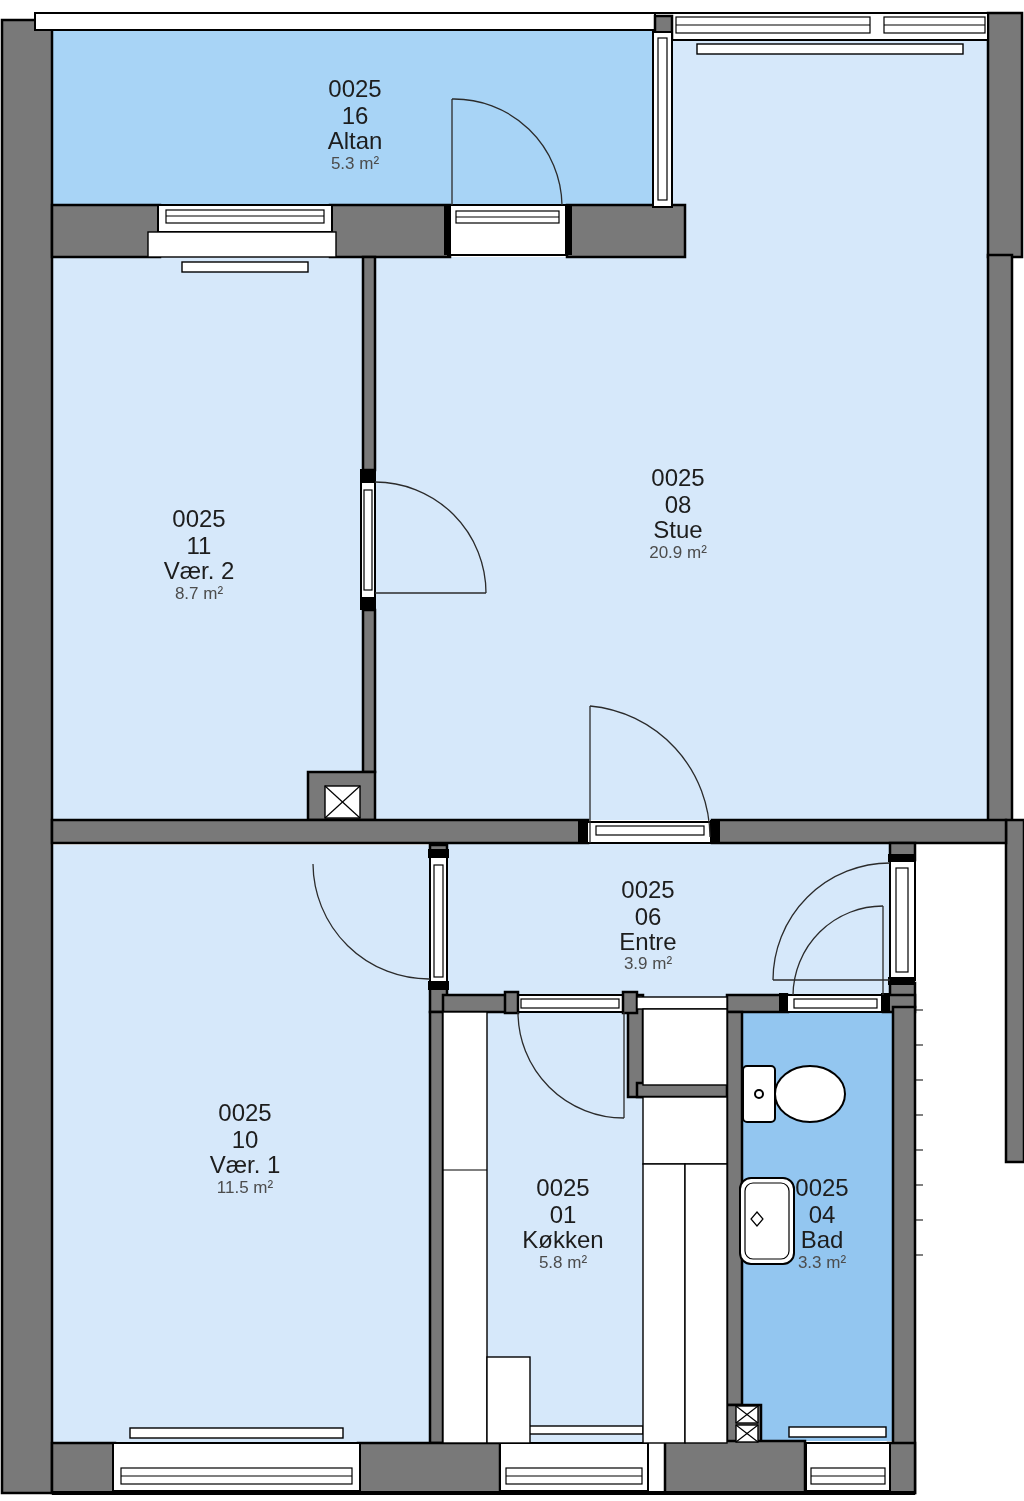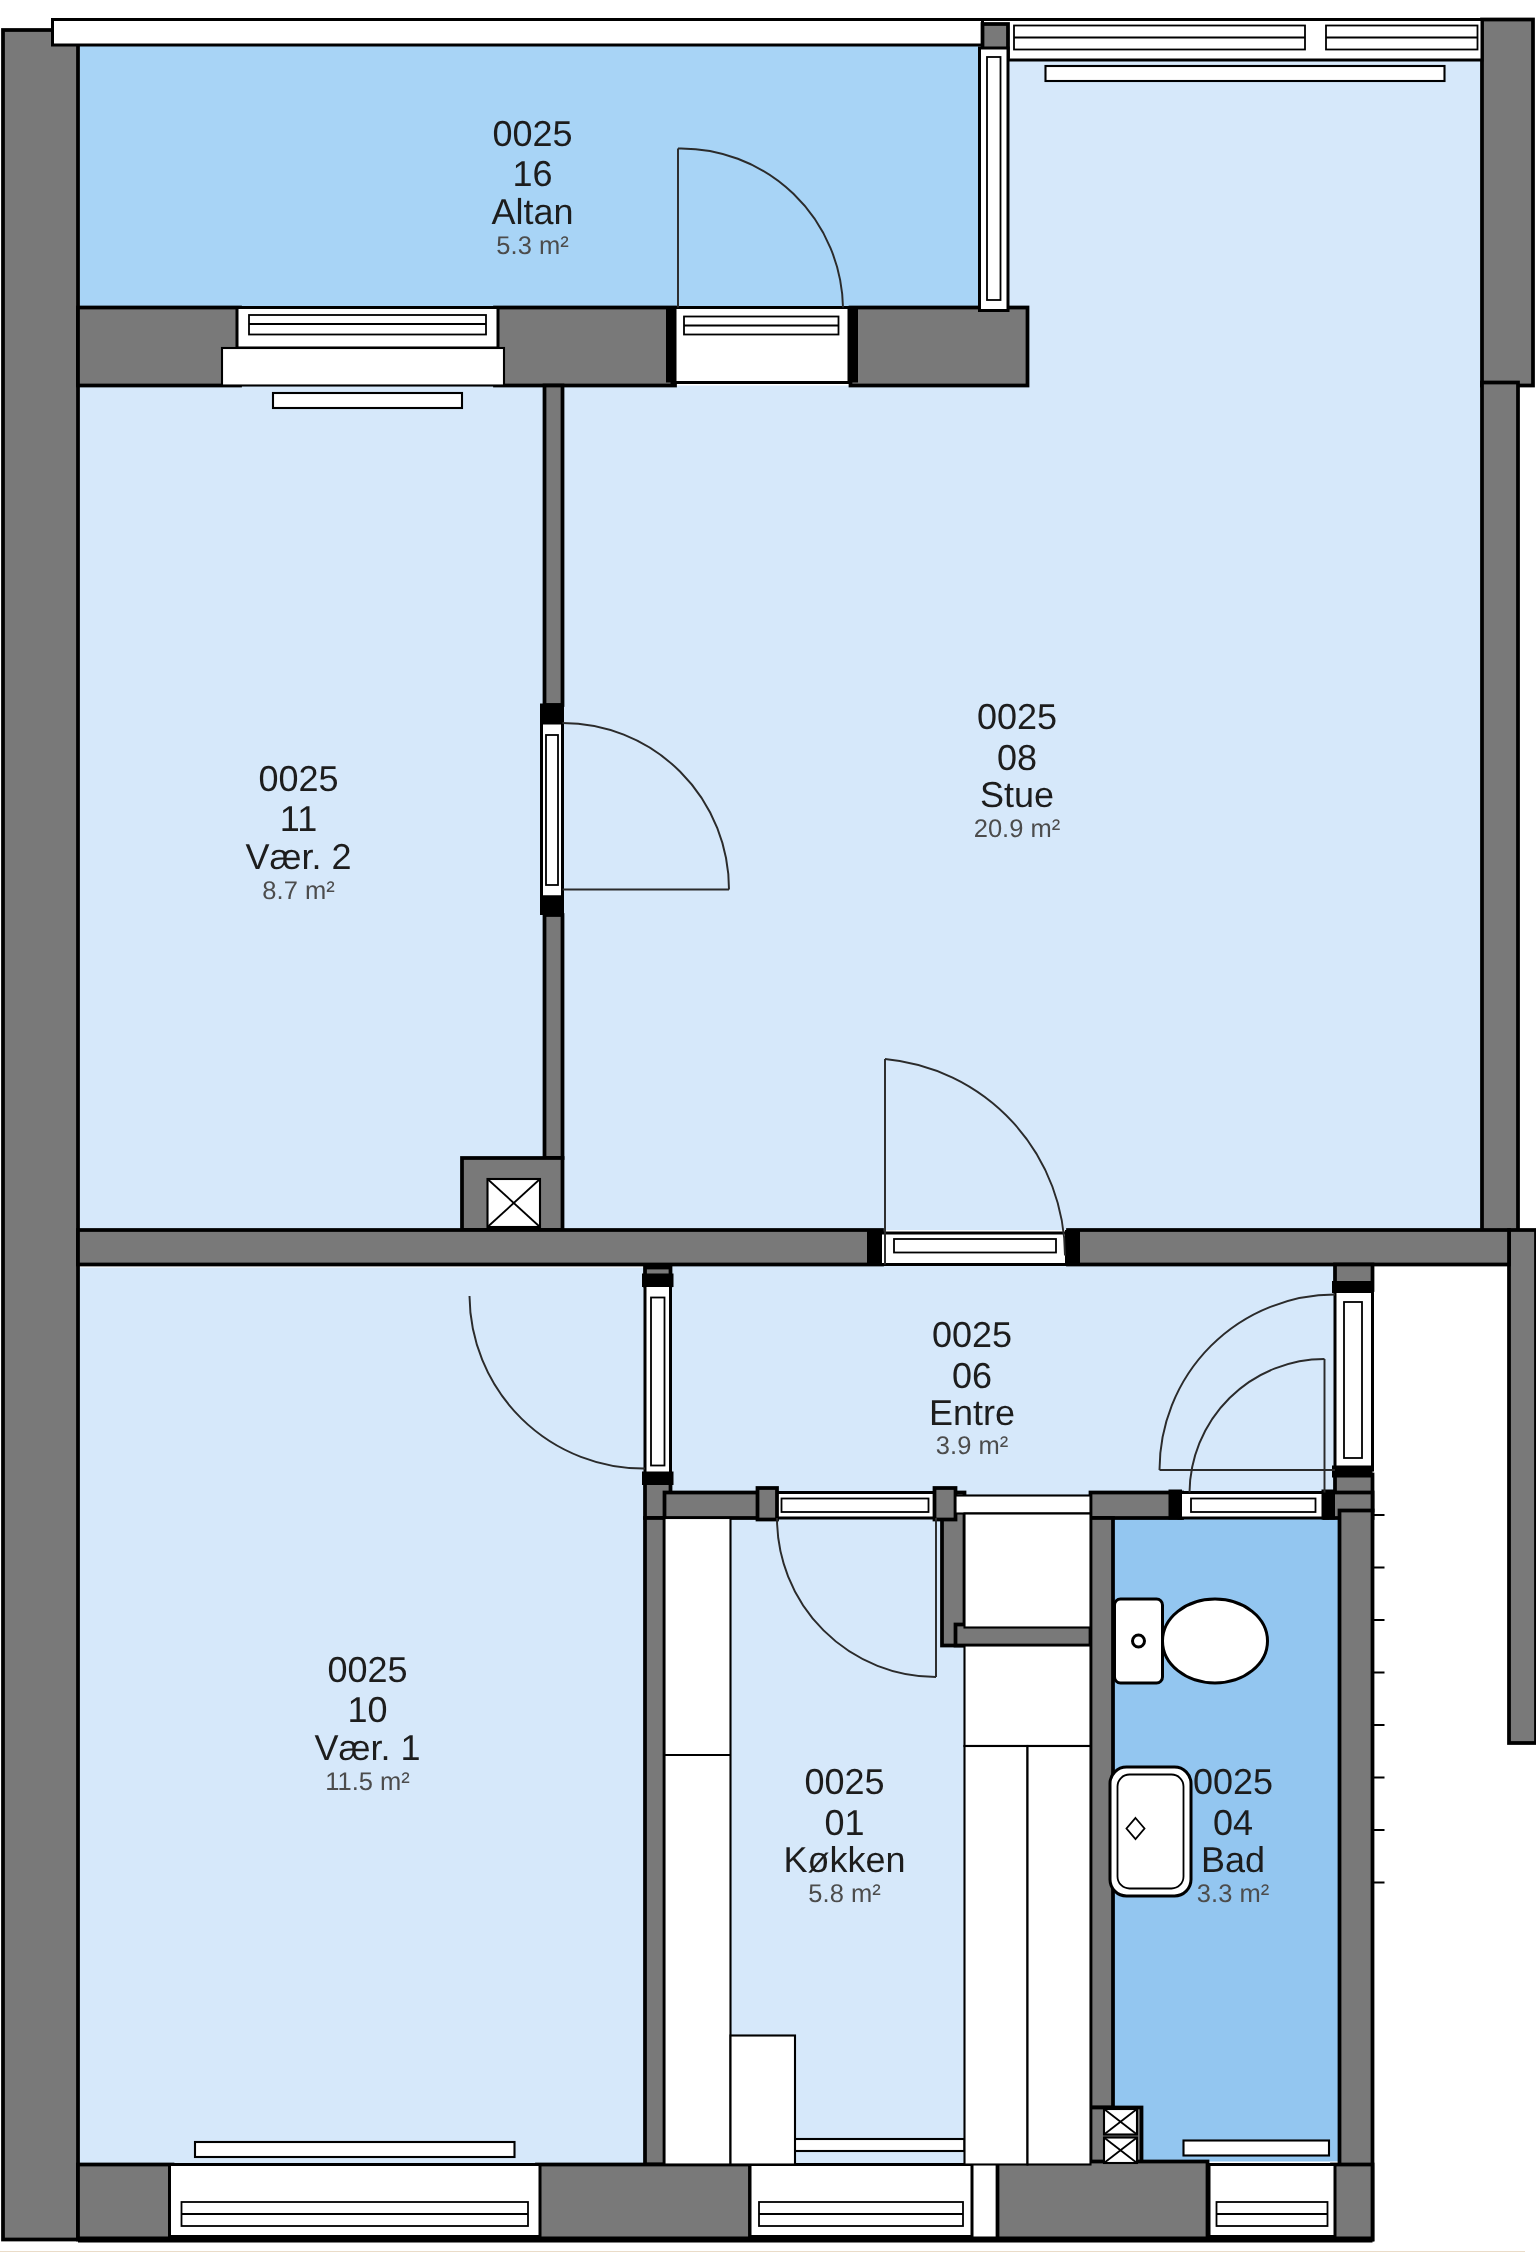--- a/index.html
+++ b/index.html
@@ -1,16 +1,16 @@
 <!DOCTYPE html>
 <html style="--wall: #797979; --outline: #000000; --floor: #d6e8fa; --balcony: #a8d4f6; --bath: #93c6f0; --text: #1d1d1d; --area: #4c4c4c; --arc: #2b2b2b;"><head>
 <meta charset="utf-8">
 <style>
   html,body{margin:0;padding:0;background:#fff;}
-  #plan-root{width:1024px;height:1501px;position:relative;background:#a16207;text-align:right;}
+  #plan-root{width:1024px;height:1501px;position:relative;background:#a3a3a3;text-align:right;}
   svg{display:block;}
   .wall{fill:var(--wall,#797979);stroke:var(--outline,#000);stroke-width:2.5;}
   .blk{fill:var(--outline,#000);stroke:none;}
   .wfill{fill:#fff;stroke:var(--outline,#000);stroke-width:2;}
   .wthin{fill:#fff;stroke:var(--outline,#000);stroke-width:1.4;}
   .floor{fill:var(--floor,#d6e8fa);stroke:none;}
   .floor-balcony{fill:var(--balcony,#a8d4f6);stroke:none;}
   .floor-bath{fill:var(--bath,#93c6f0);stroke:none;}
   .sym{fill:none;stroke:var(--outline,#000);stroke-width:1.2;}
   .arc{fill:none;stroke:var(--arc,#2b2b2b);stroke-width:1.3;}

